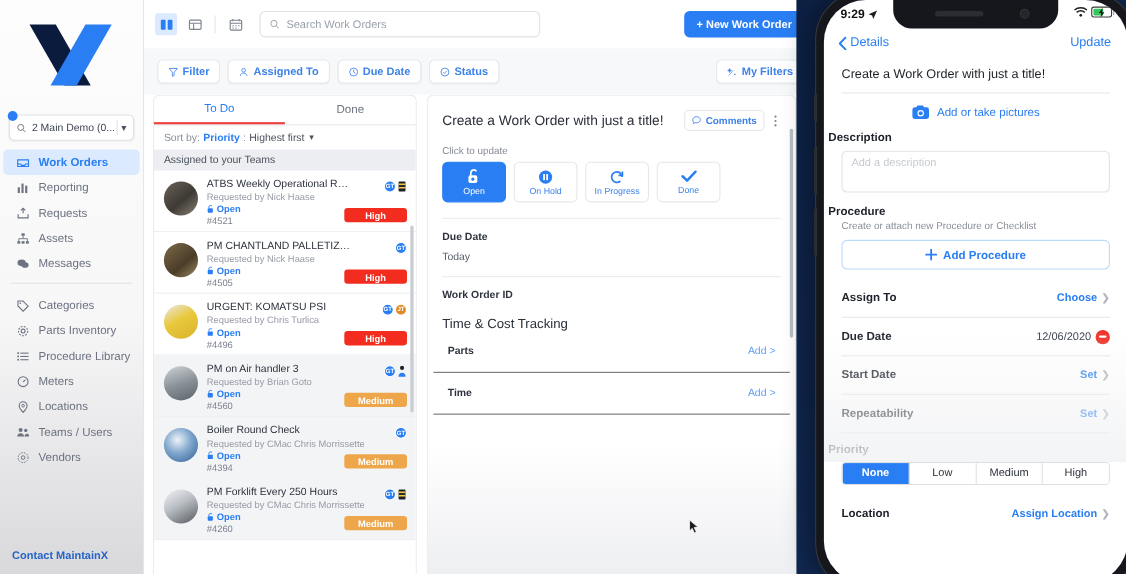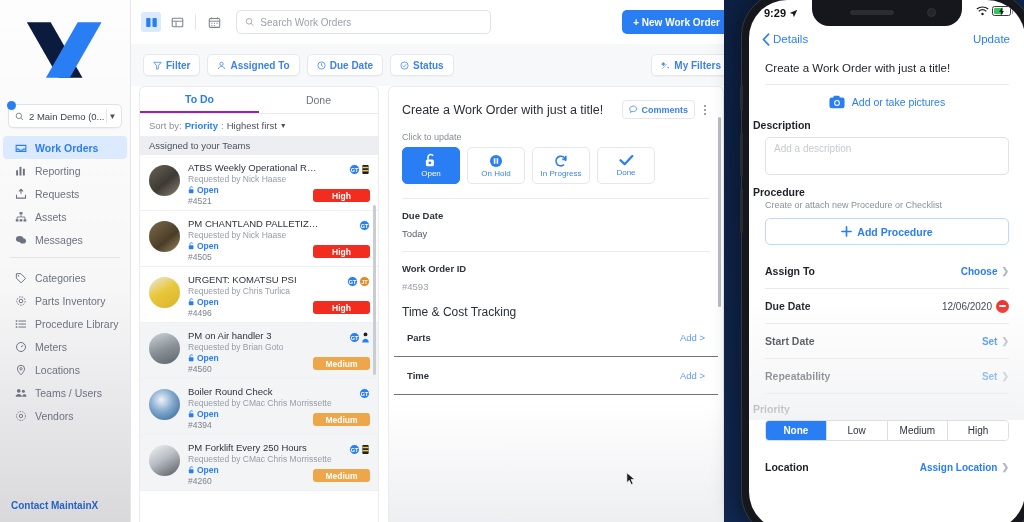--- a/index.html
+++ b/index.html
@@ -79,21 +79,21 @@
 
   
   .listpanel {
     position:absolute; left:139px; top:86px; width:240px; height:436px;
     background:#fff; border-radius:6px 6px 0 0; border:1px solid #e9ebef; border-bottom:0;
     overflow:hidden;
   }
   .tabs { display:flex; height:27px; border-bottom:1px solid #e7e9ed; }
   .tab { flex:1; display:flex; align-items:center; justify-content:center; font-size:10.5px;
     color:#6d7480; }
-  .tab.active { color:#2a7ef3; font-weight:bold; border-bottom:2px solid #a21caf; }
+  .tab.active { color:#2a7ef3; font-weight:normal; border-bottom:2px solid #ef4444; }
   .sortrow { height:22px; display:flex; align-items:center; padding-left:9px; font-size:9.5px; color:#8a909b; gap:3px;}
   .sortrow b { color:#2a7ef3; }
   .sortrow .sv { color:#4b515d; }
   .grouphdr { height:19px; background:#eceef1; display:flex; align-items:center; padding-left:9px;
     font-size:9.5px; color:#4b515d; }
   .rows { position:relative; }
   .row { height:56px; border-bottom:1px solid #eef0f3; display:flex; padding:7px 9px 0 9px; position:relative; }
   .row.alt { background:#f3f4f6; }
   .thumb { width:31px; height:31px; border-radius:50%; flex:0 0 31px; margin-top:3px;
     background:#9aa3ab; overflow:hidden; position:relative; }
@@ -649,21 +649,20 @@
 
     <div class="dsep"></div>
     <div class="fld">
       <div class="flabel">Due Date</div>
       <div class="fval">Today</div>
     </div>
 
     <div class="dsep" style="margin-top:12px;"></div>
     <div class="fld">
       <div class="flabel">Work Order ID</div>
-      <div class="fval muted">#4593</div>
     </div>
 
     <div class="sect">Time &amp; Cost Tracking</div>
 
     <div class="costrow">
       <div class="cl">Parts</div>
       <div class="ca">
         <span>Add</span>
         <span> &gt;</span>
       </div>

